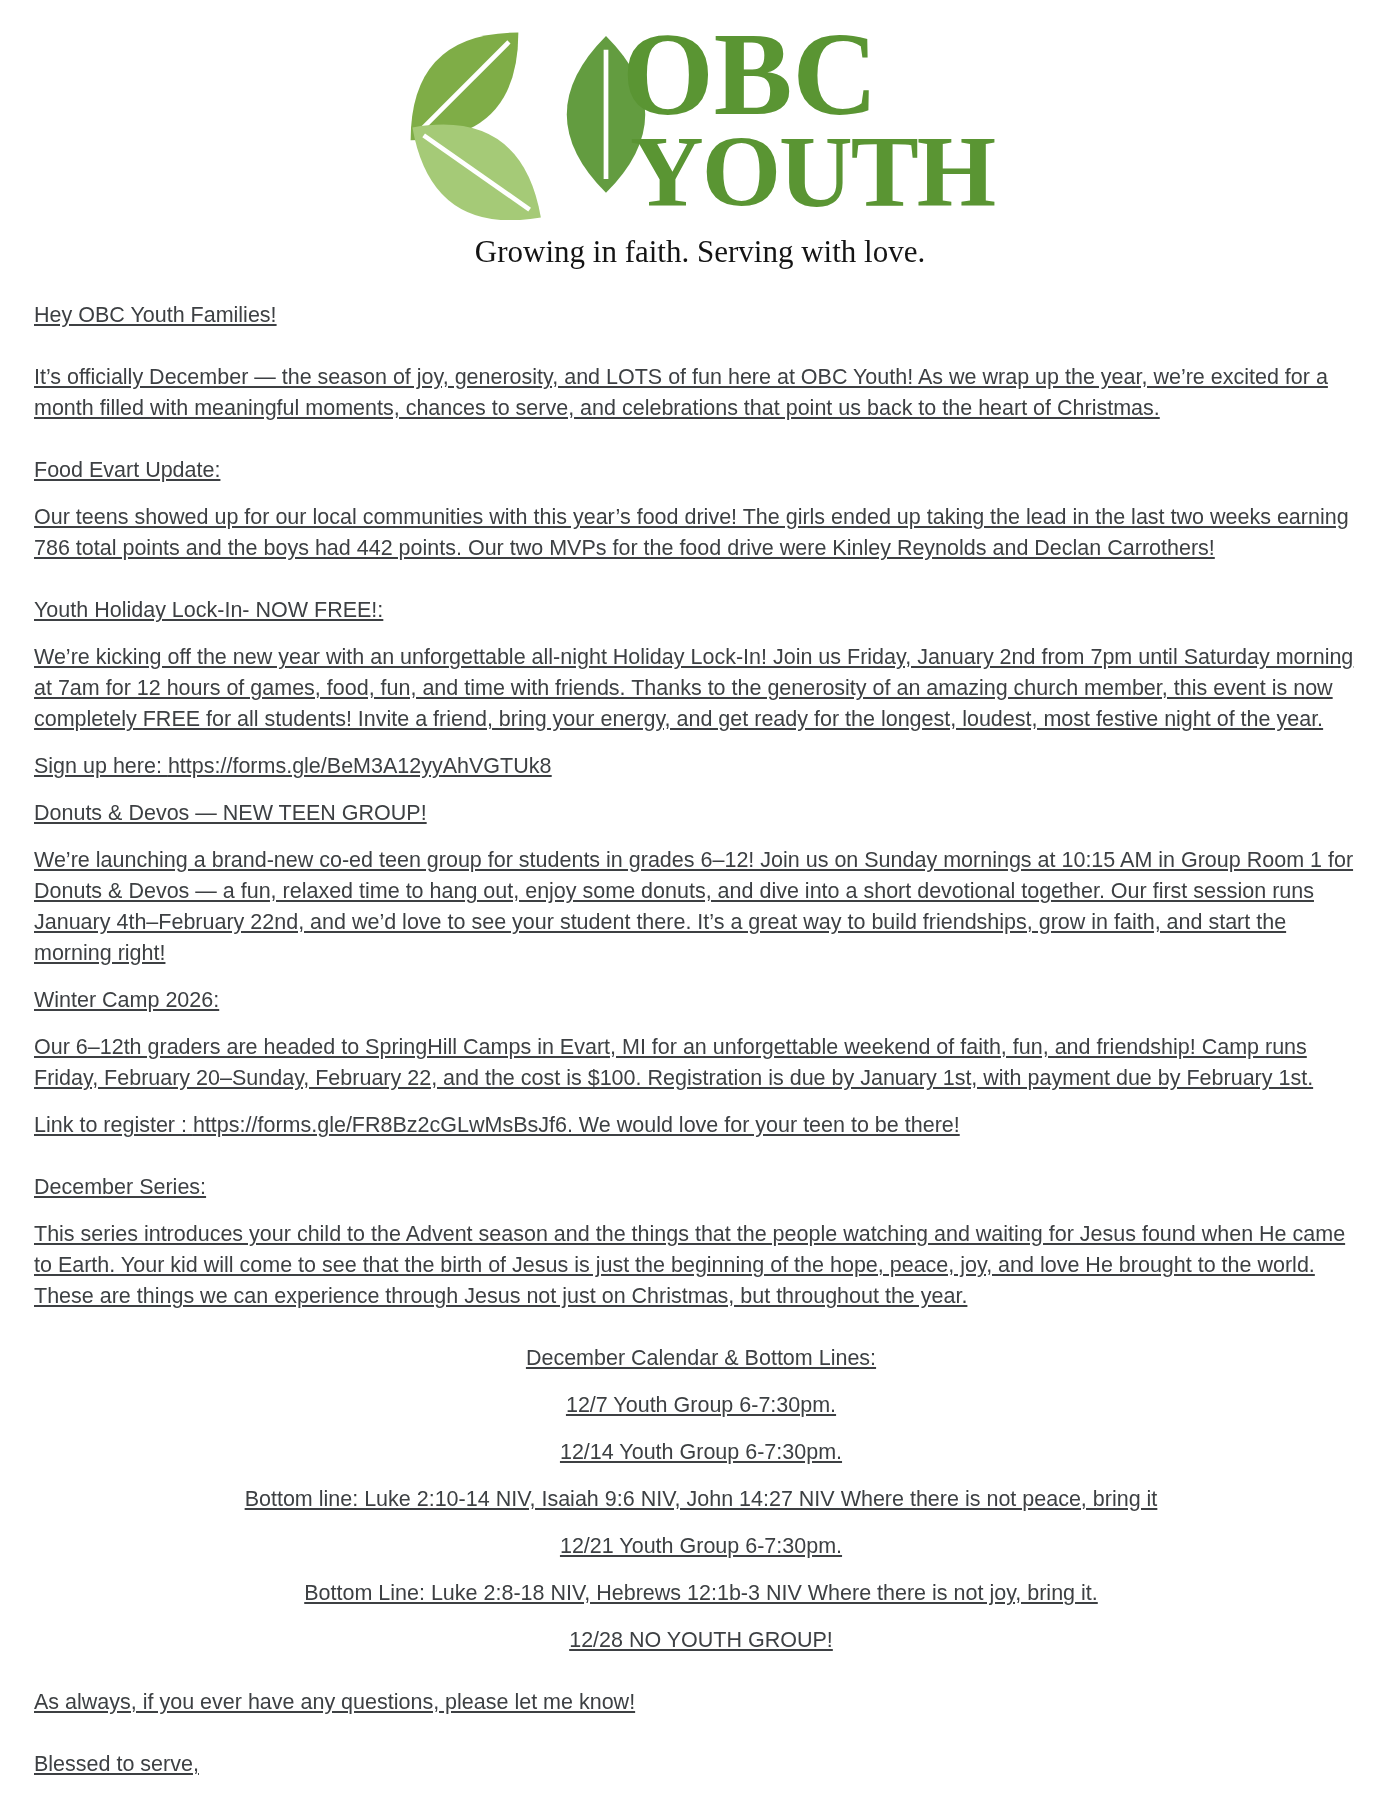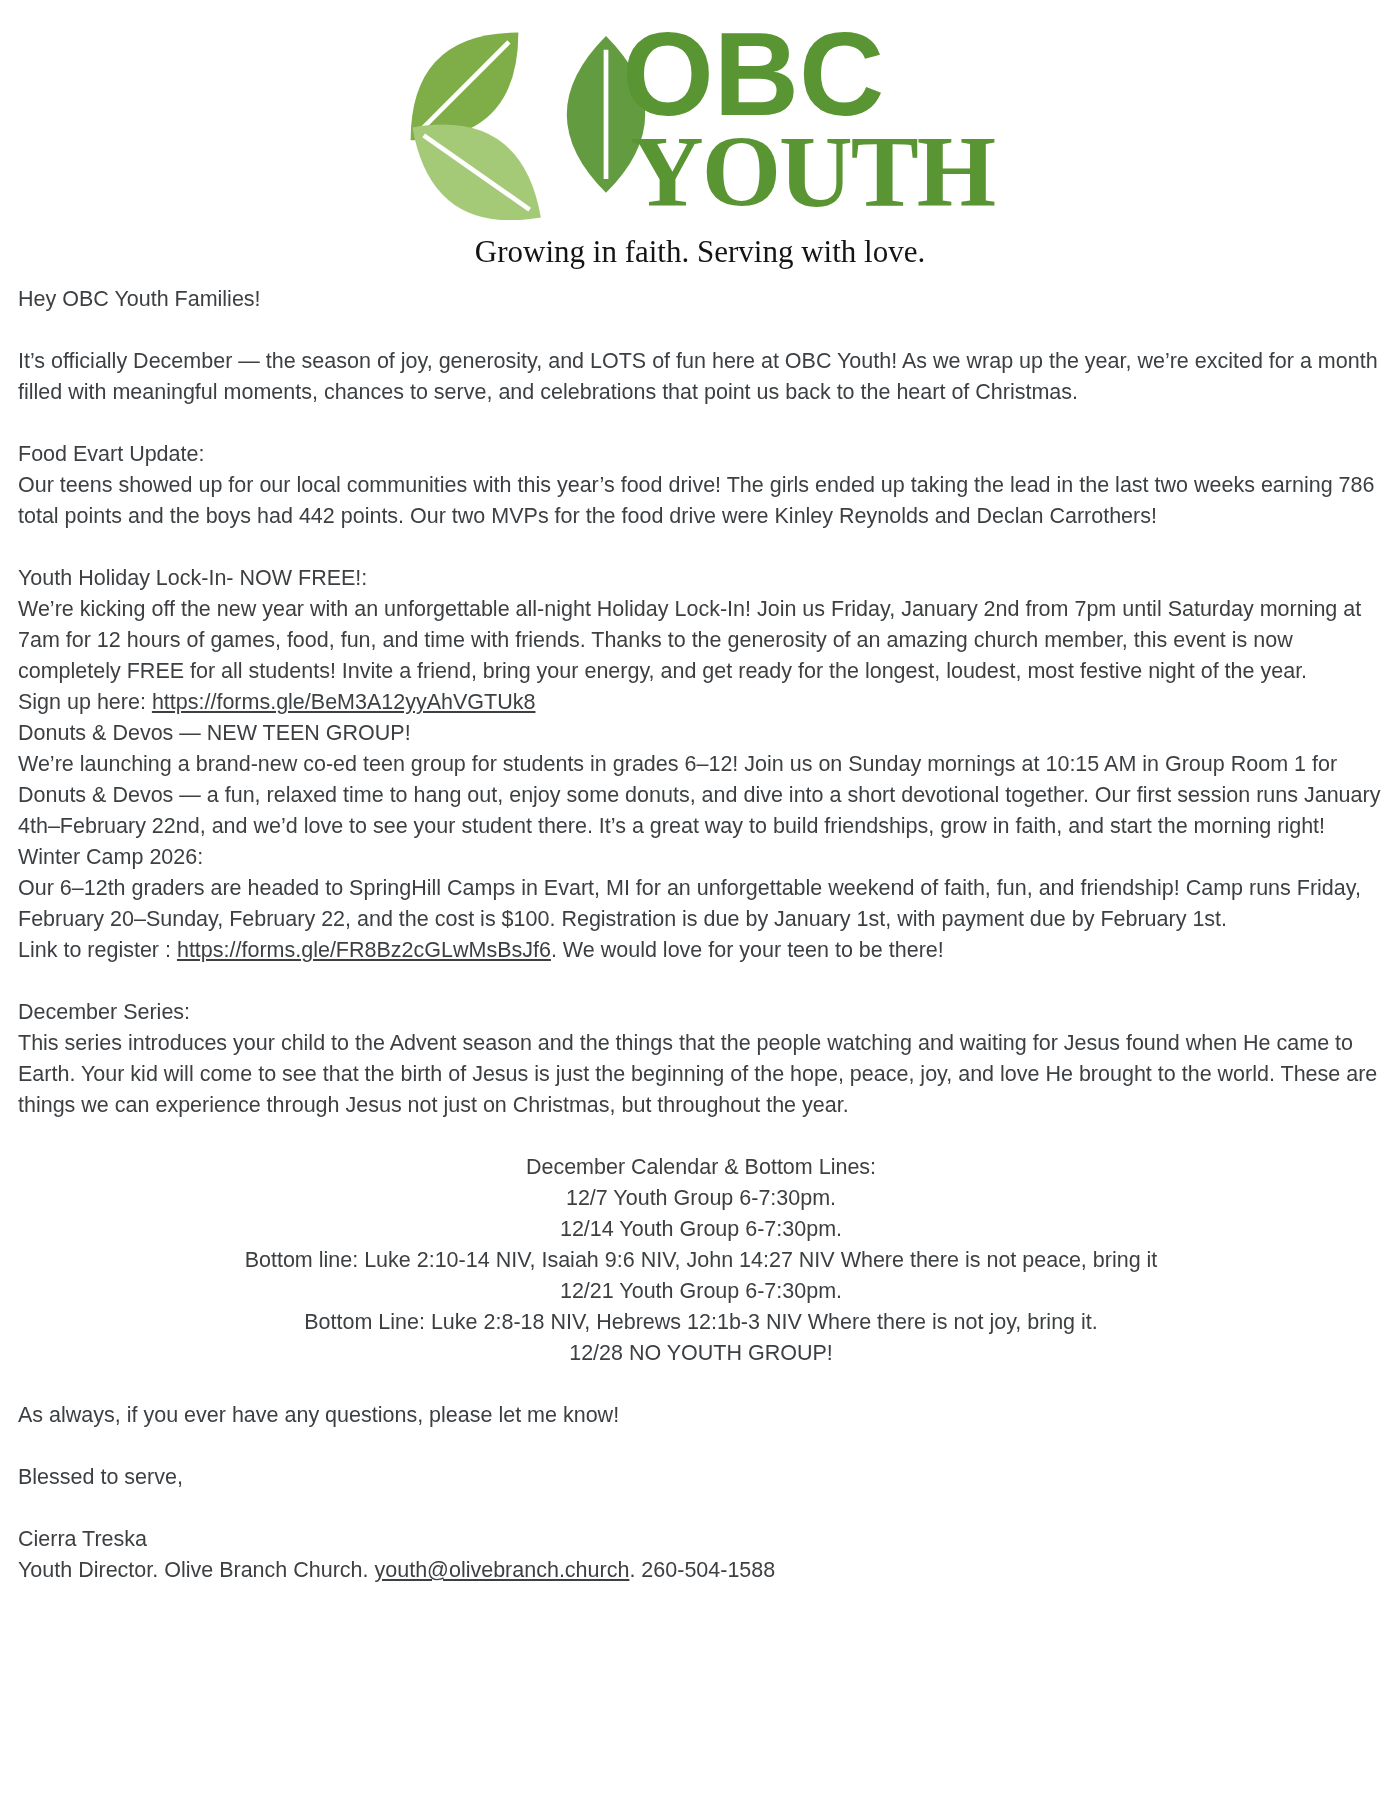--- a/index.html
+++ b/index.html
@@ -22,21 +22,21 @@
   }
   .leaves { width: 268px; height: 198px; flex: 0 0 auto; }
   .logo-text {
     margin-left: -52px;
     margin-top: 2px;
     display: flex;
     flex-direction: column;
     align-items: flex-start;
   }
   .logo-obc {
-    font-family: Liberation Sans, sans-serif;
+    font-family: Liberation Serif, serif;
     font-weight: bold;
     font-size: 118px;
     line-height: 0.86;
     letter-spacing: 0px;
   }
   .logo-youth {
     font-family: "Liberation Serif", serif;
     font-weight: bold;
     font-size: 102px;
     line-height: 0.92;
@@ -54,21 +54,21 @@
   }
 
   
   .content {
     padding: 14px 16px 0 18px;
     font-size: 21.5px;
     line-height: 31px;
     font-weight: 300;
   }
   .block + .block { margin-top: 31px; }
-  .block div { margin: 0; }
+  .block div { margin: 16px; text-decoration: underline; }
   .centered { text-align: center; }
   a.doclink {
     color: inherit;
     text-decoration: underline;
     cursor: pointer;
   }
 </style>
 </head>
 <body>
 

